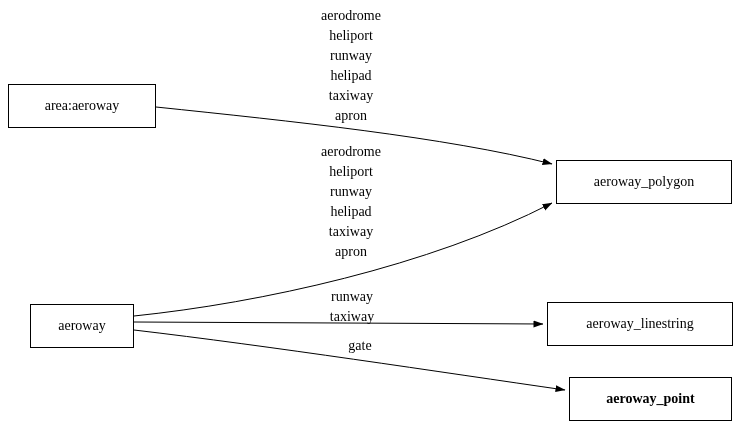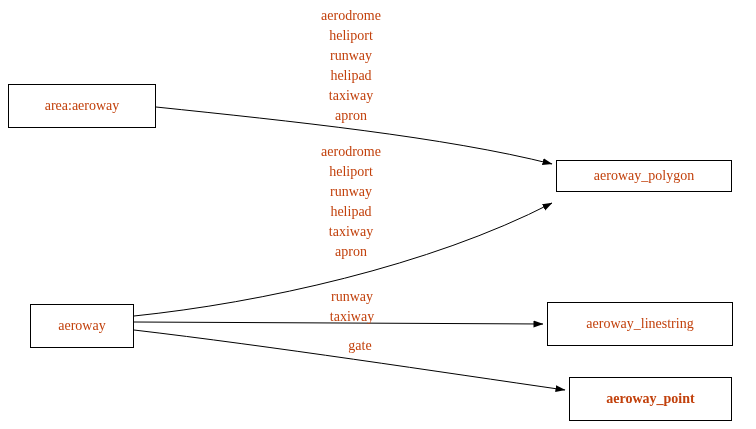--- a/index.html
+++ b/index.html
@@ -7,21 +7,21 @@
     padding: 0;
     background: #ffffff;
   }
   #canvas {
     position: relative;
     width: 756px;
     height: 429px;
     background: #ffffff;
     font-family: "Liberation Serif", "DejaVu Serif", serif;
     font-size: 14px;
-    color: #c2410c;
+    color: #000000;
     overflow: hidden;
   }
   #edges-svg {
     position: absolute;
     left: 0;
     top: 0;
     width: 756px;
     height: 429px;
     pointer-events: none;
   }
@@ -88,21 +88,21 @@
   </div>
 
   <div class="node" style="left:8px; top:84px; width:148px; height:44px;">
     <span>area:aeroway</span>
   </div>
 
   <div class="node" style="left:30px; top:304px; width:104px; height:44px;">
     <span>aeroway</span>
   </div>
 
-  <div class="node" style="left:556px; top:160px; width:176px; height:32px;">
+  <div class="node" style="left:556px; top:160px; width:176px; height:44px;">
     <span>aeroway_polygon</span>
   </div>
 
   <div class="node" style="left:547px; top:302px; width:186px; height:44px;font-family:Liberation Serif, serif;">
     <span>aeroway_linestring</span>
   </div>
 
   <div class="node" style="left:569px; top:377px; width:163px; height:44px;font-weight:bold;">
     <span>aeroway_point</span>
   </div>

